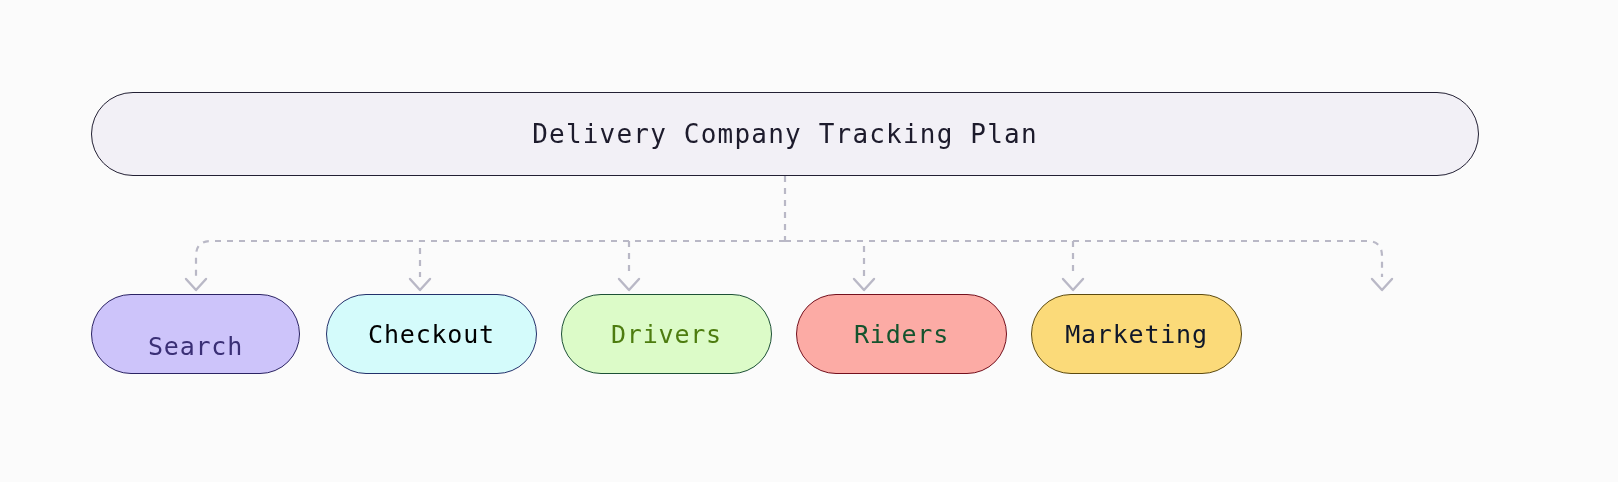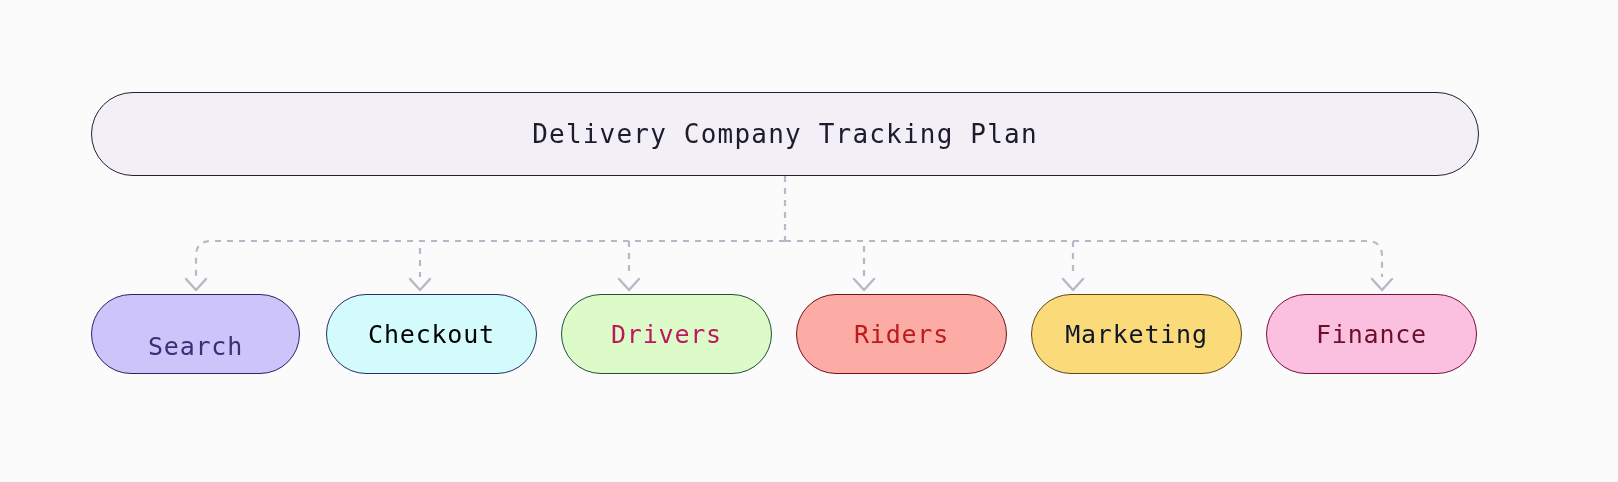--- a/index.html
+++ b/index.html
@@ -86,24 +86,24 @@
     letter-spacing: 0.8px;
   }
 
   #node-search     { left: 91px;   width: 209px; background:#cdc4fa; border-color:#2b2363; }
   #node-search .node-label   { color:#3a2f75;margin-top:24px; }
 
   #node-checkout   { left: 326px;  width: 211px; background:#d4fbfb; border-color:#23316b; }
   #node-checkout .node-label { color:#000000; }
 
   #node-drivers    { left: 561px;  width: 211px; background:#dcfbc8; border-color:#1d5136; }
-  #node-drivers .node-label  { color:#be185d; }
+  #node-drivers .node-label  { color:#4d7c0f; }
 
   #node-riders     { left: 796px;  width: 211px; background:#fcaba5; border-color:#74101d; }
-  #node-riders .node-label   { color:#b91c1c; }
+  #node-riders .node-label   { color:#14532d; }
 
   #node-marketing  { left: 1031px; width: 211px; background:#fbda79; border-color:#5c4a10; }
   #node-marketing .node-label{ color:#0f172a; }
 
   #node-finance    { left: 1266px; width: 211px; background:#fbc0e0; border-color:#78103c; }
   #node-finance .node-label  { color:#6d0e2c; }
 </style>
 </head>
 <body>
 
@@ -155,18 +155,15 @@
     </div>
 
     <div class="node leaf" id="node-riders">
       <span class="node-label">Riders</span>
     </div>
 
     <div class="node leaf" id="node-marketing">
       <span class="node-label">Marketing</span>
     </div>
 
-    <div class="node leaf" id="node-finance">
-      <span class="node-label">Finance</span>
-    </div>
 
   </div>
 </div>
 
 </body></html>

